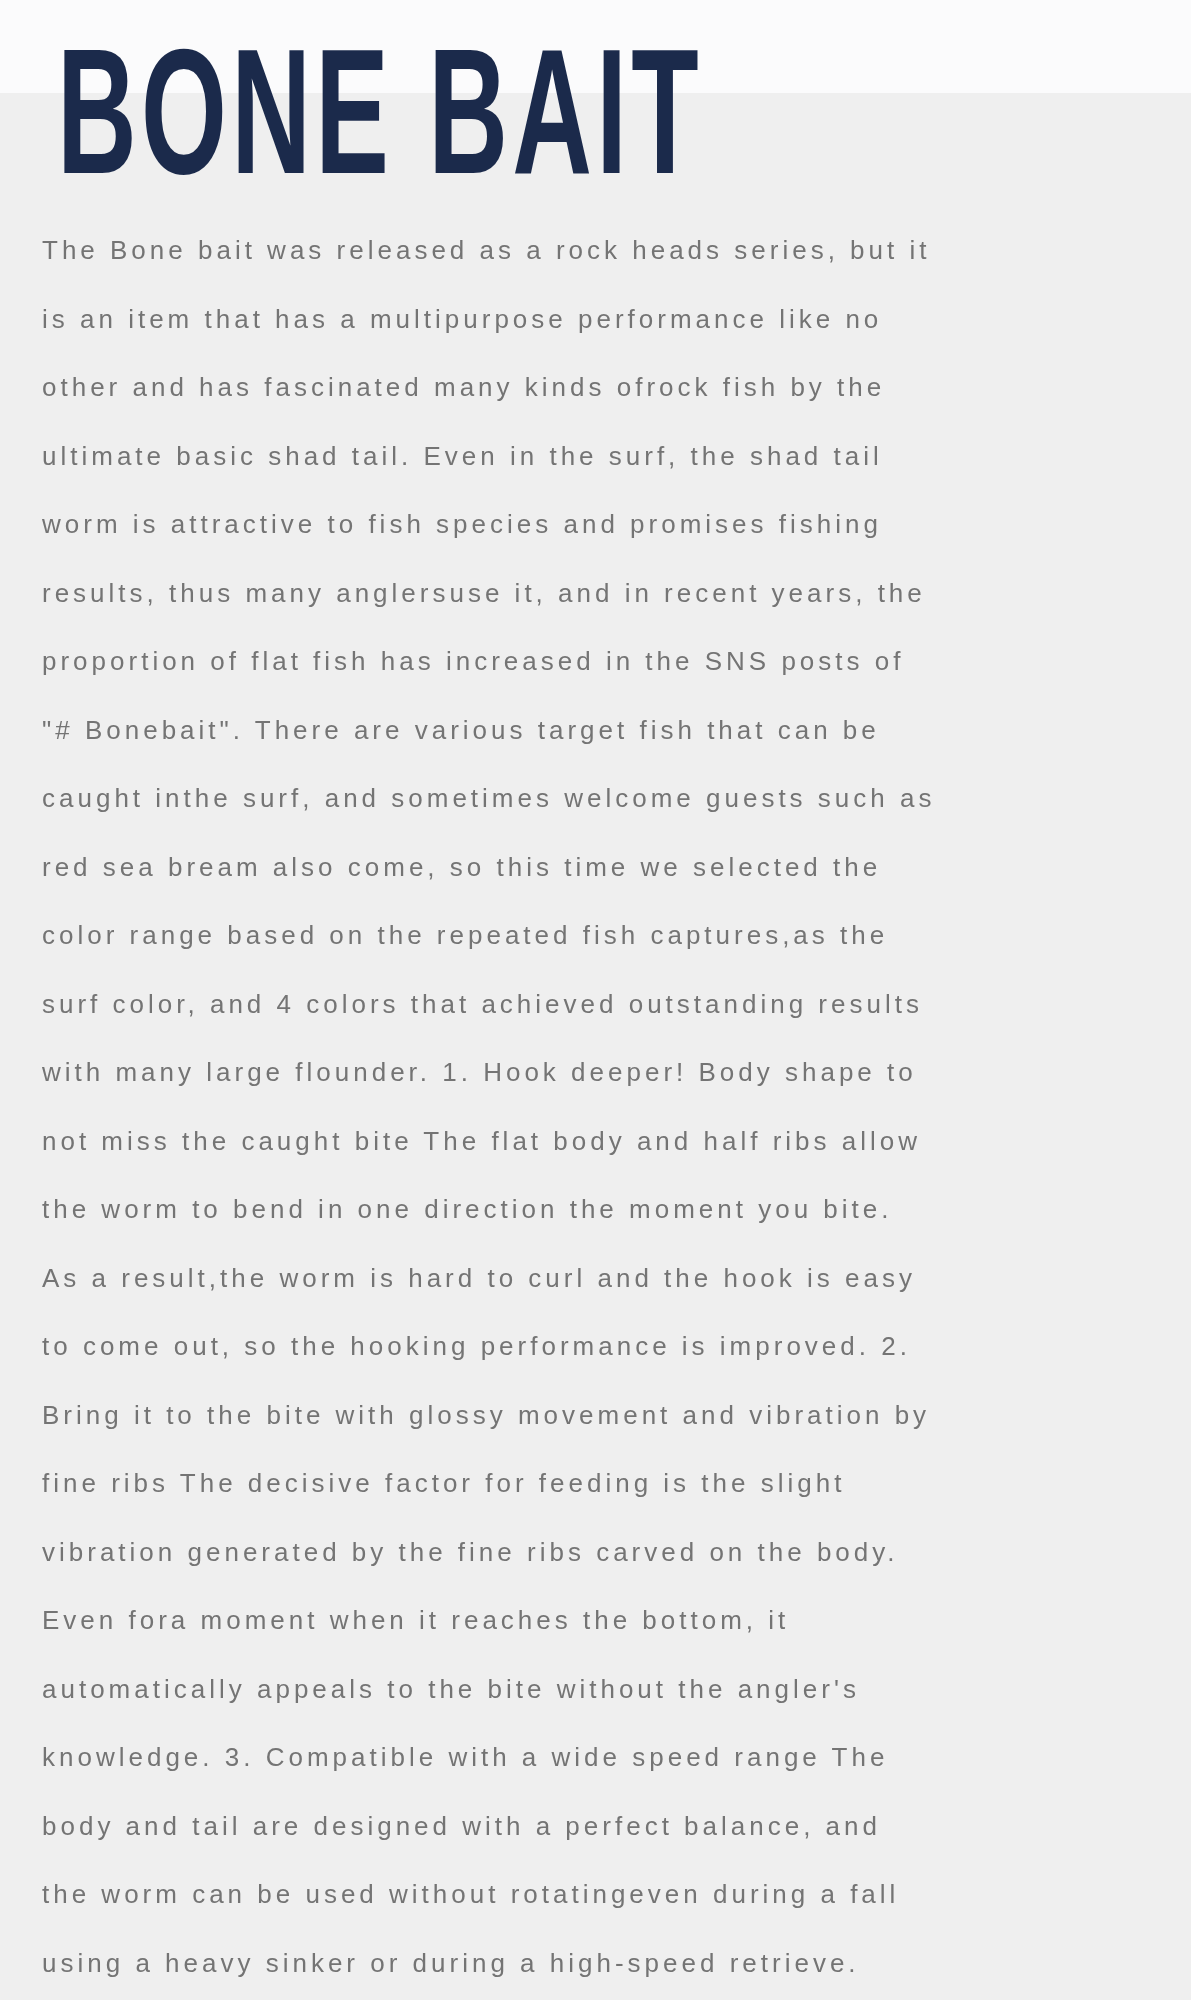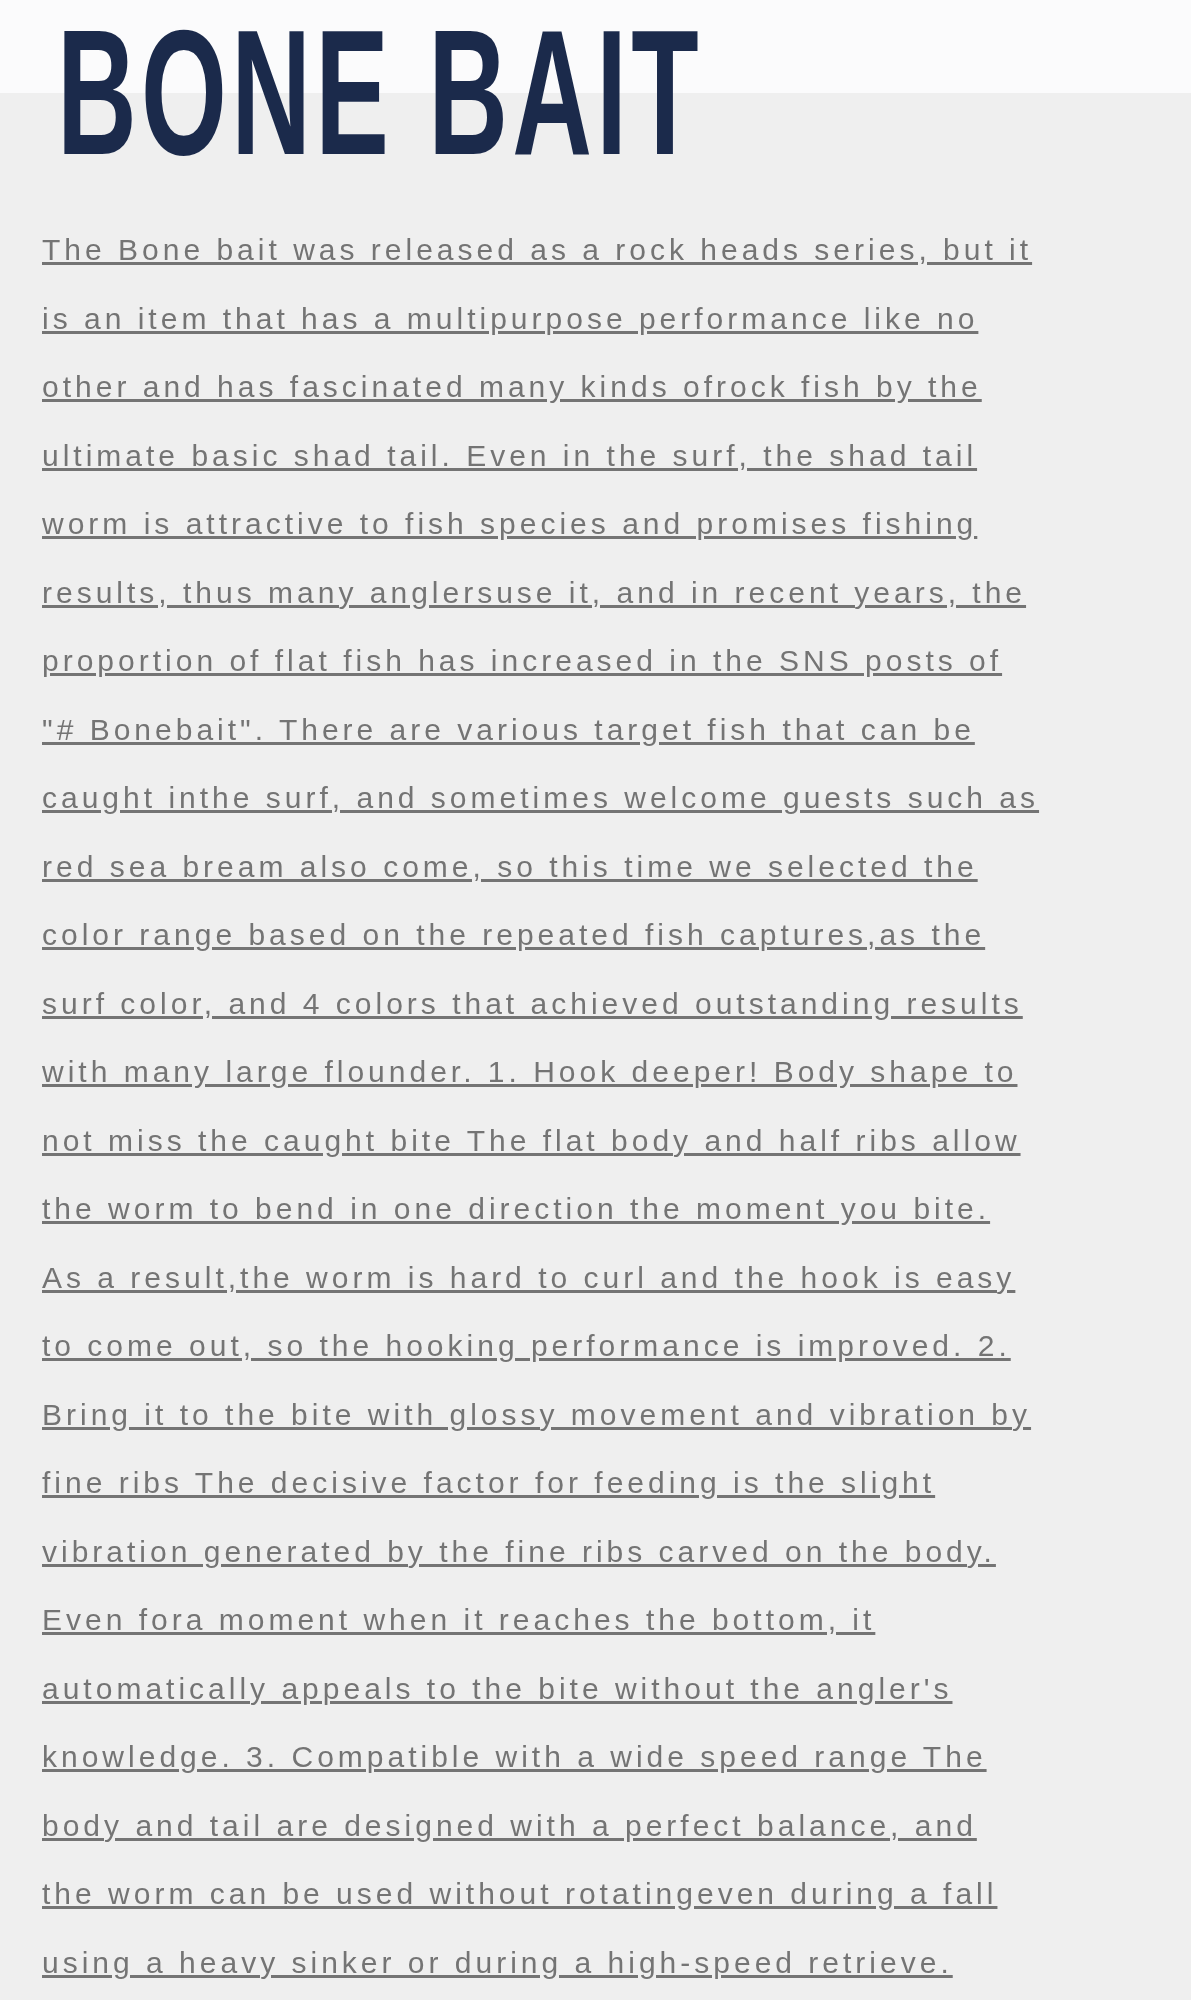--- a/index.html
+++ b/index.html
@@ -17,21 +17,21 @@
   .header-band {
     position: absolute;
     top: 0;
     left: 0;
     width: 1191px;
     height: 93px;
     background: #fbfbfc;
   }
   .title {
     position: absolute;
-    top: 4px;
+    top: 23px;
     left: 57px;
     height: 178px;
     line-height: 178px;
     white-space: nowrap;
     z-index: 2;
   }
   .title-inner {
     display: inline-block;
     font-family: "Liberation Sans", sans-serif;
     font-weight: bold;
@@ -41,28 +41,27 @@
     transform: scaleX(0.62);
     transform-origin: left center;
   }
   .description {
     position: absolute;
     top: 216px;
     left: 42px;
     width: 1149px;
     height: 1784px;
     font-family: "Liberation Sans", sans-serif;
-    font-size: 30px;
+    font-size: 26px;
     font-weight: 400;
     line-height: 68.5px;
     letter-spacing: 4px;
     color: #747474;
     white-space: pre;
     overflow: hidden;
-    text-decoration: underline;
   }
 </style>
 </head>
 <body>
 
 <div class="page">
   <div class="header-band"></div>
   <h1 class="title">
     <span class="title-inner">BONE BAIT</span>
   </h1>

